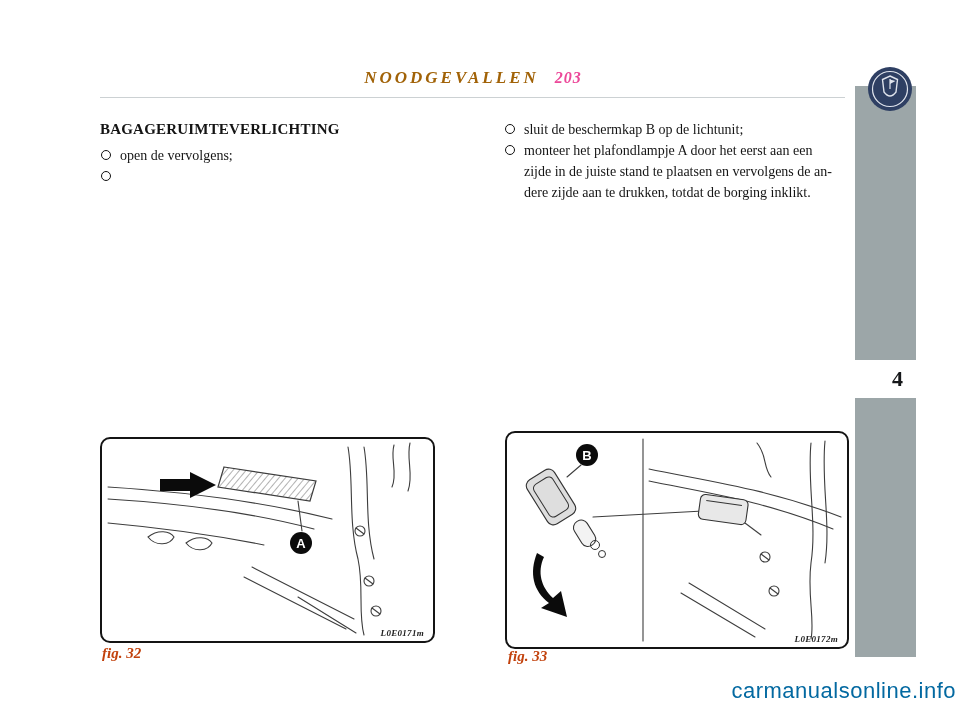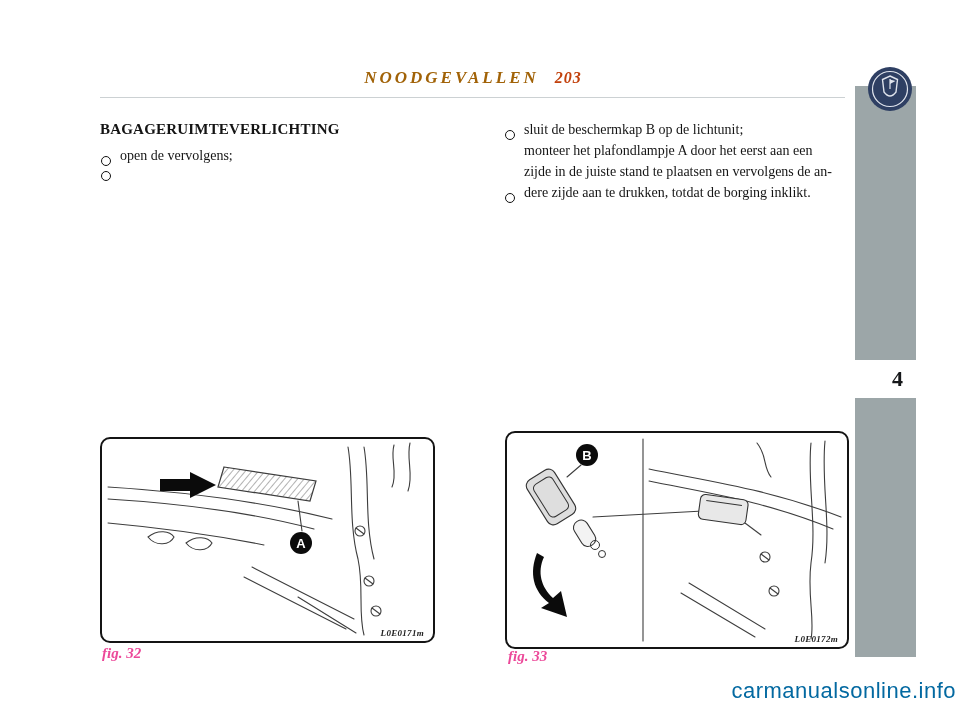--- a/index.html
+++ b/index.html
@@ -2,48 +2,48 @@
 <html><head>
 <meta charset="utf-8">
 <style>
   html,body { margin:0; padding:0; background:#ffffff; }
   body { width:960px; height:709px; overflow:hidden; font-family:"Liberation Serif", serif; color:#141414; }
   .page { position:relative; width:960px; height:709px; background:#fff; }
 
   
   .header { position:absolute; left:100px; top:68px; width:746px; text-align:center; }
   .chapter-title { font-style:italic; font-weight:bold; font-size:17px; letter-spacing:3px; color:#a16207; }
-  .page-number { font-style:italic; font-weight:bold; font-size:16px; color:#c2410c; margin-left:16px; letter-spacing:1px; }
+  .page-number { font-style:italic; font-weight:bold; font-size:16px; color:#ec4899; margin-left:16px; letter-spacing:1px; }
   .header-rule { position:absolute; left:100px; top:97px; width:745px; height:1px; background:#ccd1d3; }
 
   
   .band { position:absolute; left:855px; width:61px; background:#9ca6a8; }
   .band-top { top:86px; height:274px; }
   .band-bottom { top:398px; height:259px; }
   .chapter-tab { position:absolute; left:855px; top:360px; width:48px; height:38px; background:#fff;
                  font-weight:bold; font-size:22px; text-align:right; line-height:38px; padding-right:13px; color:#16181a; }
   .logo { position:absolute; left:867px; top:66px; width:46px; height:46px; }
 
   
   .col { position:absolute; top:119px; font-size:14px; line-height:21px; }
   .col-left  { left:100px; width:366px; }
   .col-right { left:504px; width:352px; }
   .section-heading { font-weight:bold; font-size:15px; letter-spacing:0.2px; margin-bottom:5px; line-height:21px; }
   .intro { line-height:21px; }
-  .bullet { display:flex; align-items:flex-end; }
+  .bullet { display:flex; align-items:flex-start; }
   .marker { width:8px; height:8px; border:1.6px solid #111; border-radius:50%; flex:none; margin:5px 9px 0 1px; }
   .btext { white-space:pre-line; }
 
   
   .fig { position:absolute; border:2px solid #141414; border-radius:10px; background:#fff; margin:0; }
   .fig svg { position:absolute; inset:0; width:100%; height:100%; }
   .fig-32 { left:100px; top:437px; width:331px; height:202px; }
   .fig-33 { left:505px; top:431px; width:340px; height:214px; }
   .figcode { position:absolute; bottom:3px; right:9px; font-style:italic; font-weight:bold; font-size:9px; color:#222; letter-spacing:0.3px; }
-  .figcaption { position:absolute; font-style:italic; font-weight:bold; font-size:15px; color:#ec4899; }
+  .figcaption { position:absolute; font-style:italic; font-weight:bold; font-size:15px; color:#c2410c; }
   .cap-32 { left:102px; top:645px; }
   .cap-33 { left:508px; top:648px; }
 
   
   .watermark { position:absolute; right:4px; top:678px; font-family:"Liberation Sans", sans-serif;
                font-size:22px; color:#0369a1; letter-spacing:0.5px; }
 </style>
 </head>
 <body>
 

